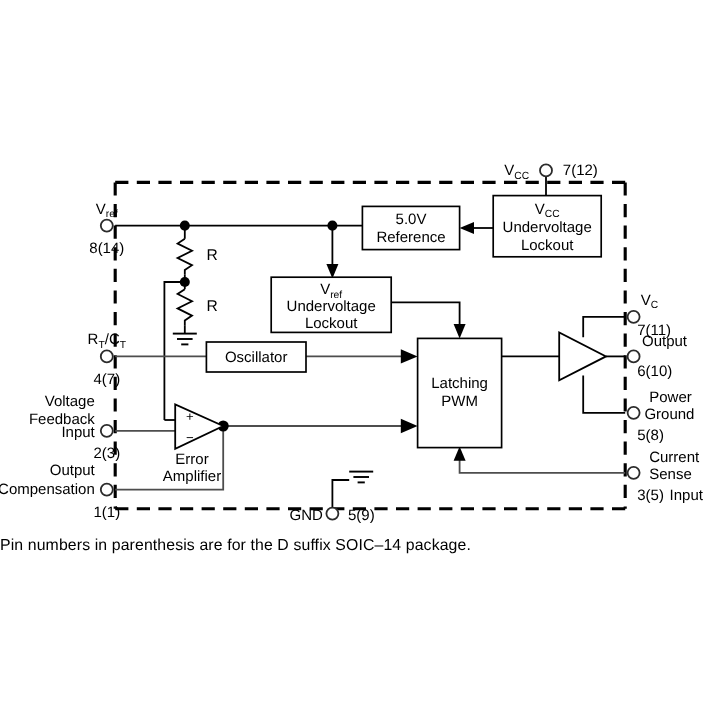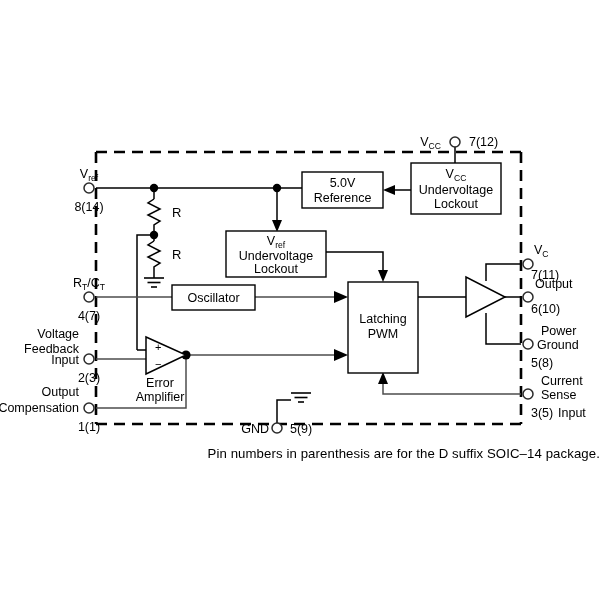--- a/index.html
+++ b/index.html
@@ -75,21 +75,21 @@
   .t-pin { font-size: 12.5px; }
   .t-num { font-size: 12.5px; }
   .t-sub { font-size: 8.6px; }
   .t-res { font-size: 13px; }
   .t-sign { font-size: 11px; }
   .caption {
     position: absolute;
     left: 0;
     top: 446px;
     width: 600px;
-    text-align: right;
+    text-align: left;
     font-size: 13.2px;
     color: #000000;
     font-family: "Liberation Sans", sans-serif;
     letter-spacing: 0.1px;
   }
 </style>
 </head>
 <body>
 
 <div id="stage">

